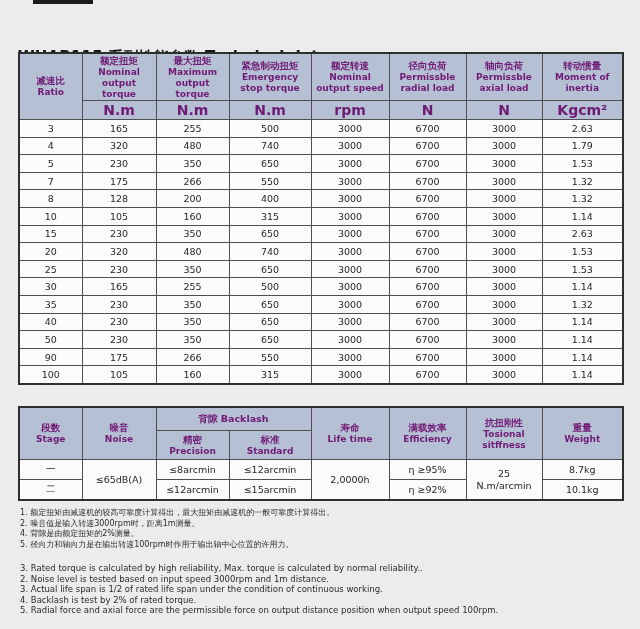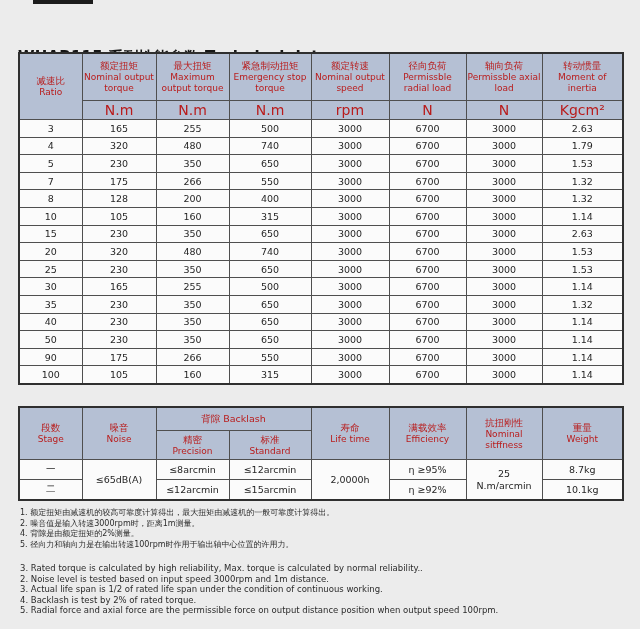--- a/index.html
+++ b/index.html
@@ -25,21 +25,21 @@
     border-collapse:collapse;table-layout:fixed;
     border:2px solid #2f2f2f;
   }
   th,td{
     border:1px solid #4f4f4f;
     text-align:center;vertical-align:middle;
     padding:0 1px;overflow:hidden;
   }
   th{
     background:#b5c0d4;
-    font-weight:normal;color:#b91c1c;
+    font-weight:bold;color:#701a75;
   }
   td{
     background:#fbfbfb;
     font-size:9.5px;color:#262626;
   }
   .t1{top:52px;}
   .t2{top:406px;}
   .hzh{display:block;font-size:9.5px;line-height:12px;}
   .hen{display:block;font-size:9px;line-height:11px;}
   .t1 .hdr-row th{height:46px;}
@@ -296,21 +296,21 @@
       <th rowspan="2">
         <span class="hzh">寿命</span>
         <span class="hen">Life time</span>
       </th>
       <th rowspan="2">
         <span class="hzh">满载效率</span>
         <span class="hen">Efficiency</span>
       </th>
       <th rowspan="2">
         <span class="hzh">抗扭刚性</span>
-        <span class="hen">Nominal sitffness</span>
+        <span class="hen">Tosional sitffness</span>
       </th>
       <th rowspan="2">
         <span class="hzh">重量</span>
         <span class="hen">Weight</span>
       </th>
     </tr>
     <tr class="sub-row">
       <th>
         <span class="hzh">精密</span>
         <span class="hen">Precision</span>

